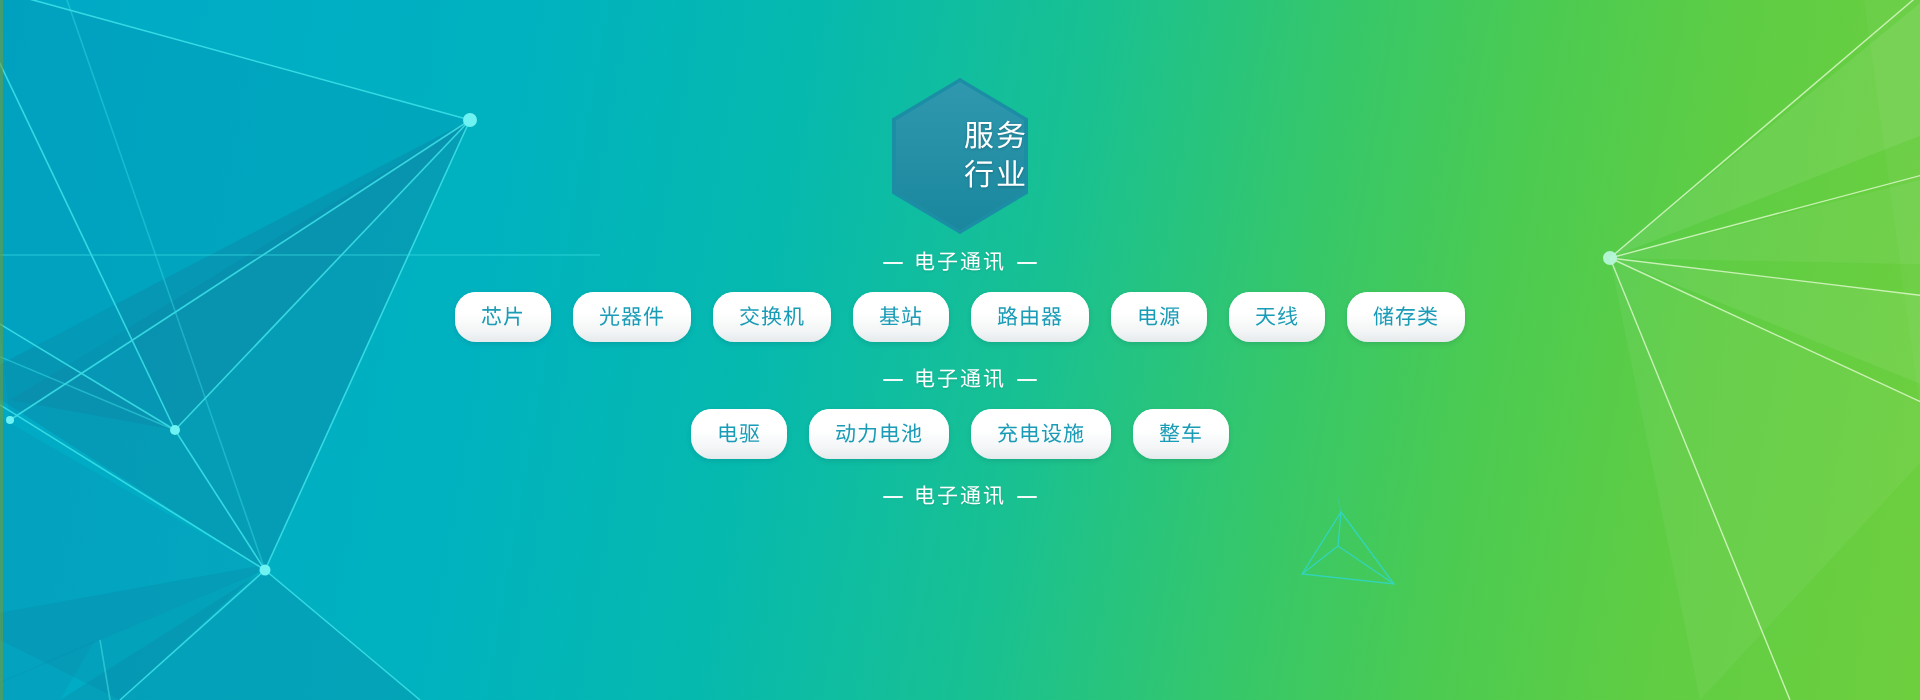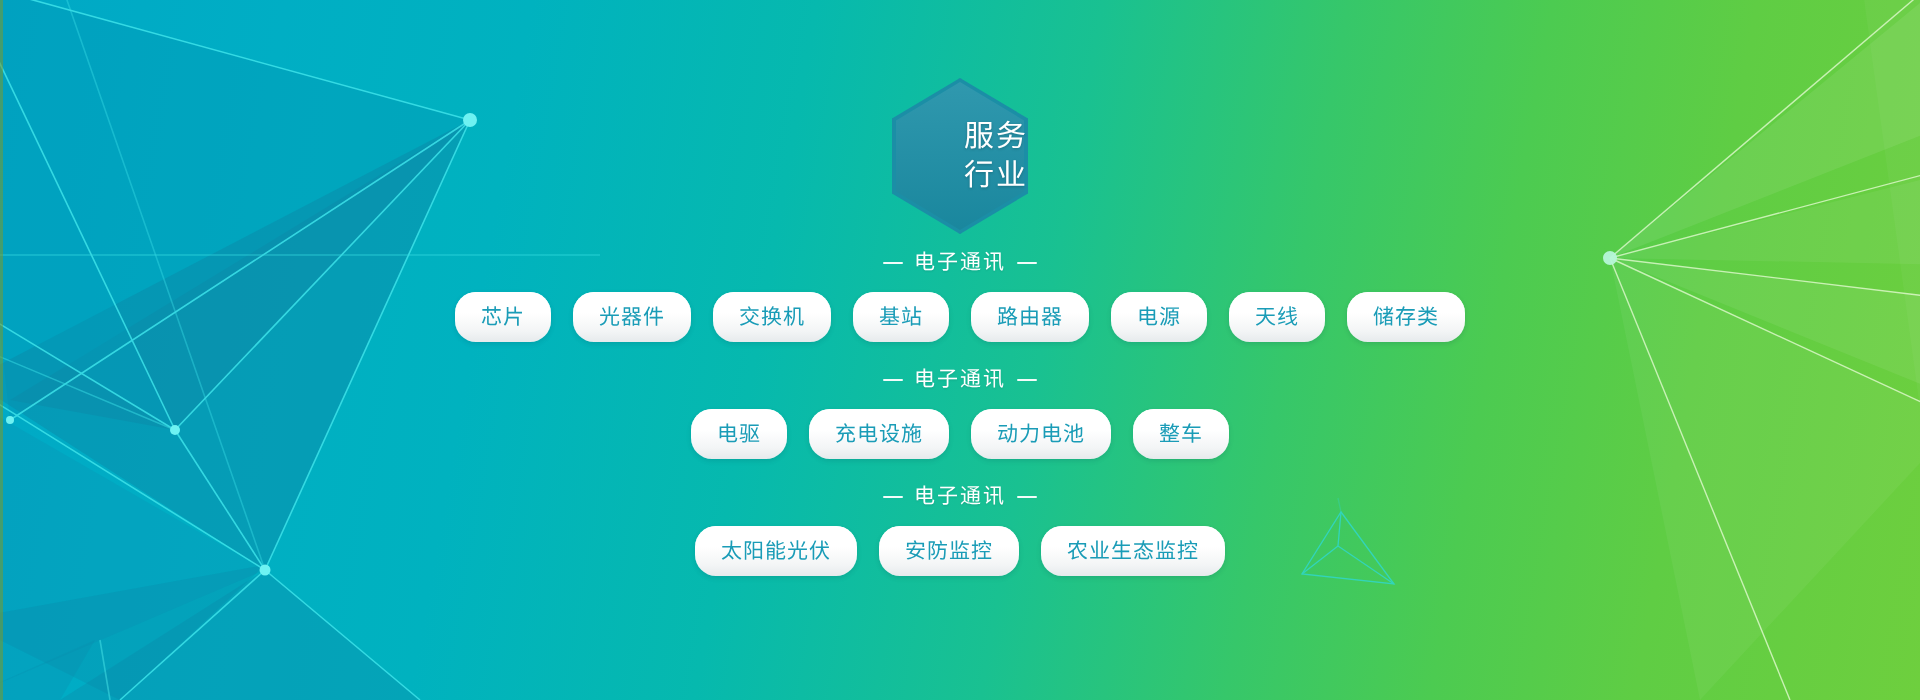--- a/index.html
+++ b/index.html
@@ -255,33 +255,28 @@
     </div>
 
     <div class="group">
       <div class="group-title">
         <span class="dash"></span>
         <span>电子通讯</span>
         <span class="dash"></span>
       </div>
       <div class="pill-row">
         <span class="pill">电驱</span>
+        <span class="pill">动力电池</span>
         <span class="pill">充电设施</span>
-        <span class="pill">动力电池</span>
         <span class="pill">整车</span>
       </div>
     </div>
 
     <div class="group">
       <div class="group-title">
         <span class="dash"></span>
         <span>电子通讯</span>
         <span class="dash"></span>
       </div>
-      <div class="pill-row">
-        <span class="pill">太阳能光伏</span>
-        <span class="pill">安防监控</span>
-        <span class="pill">农业生态监控</span>
-      </div>
     </div>
 
   </div>
 </div>
 
 </body></html>

